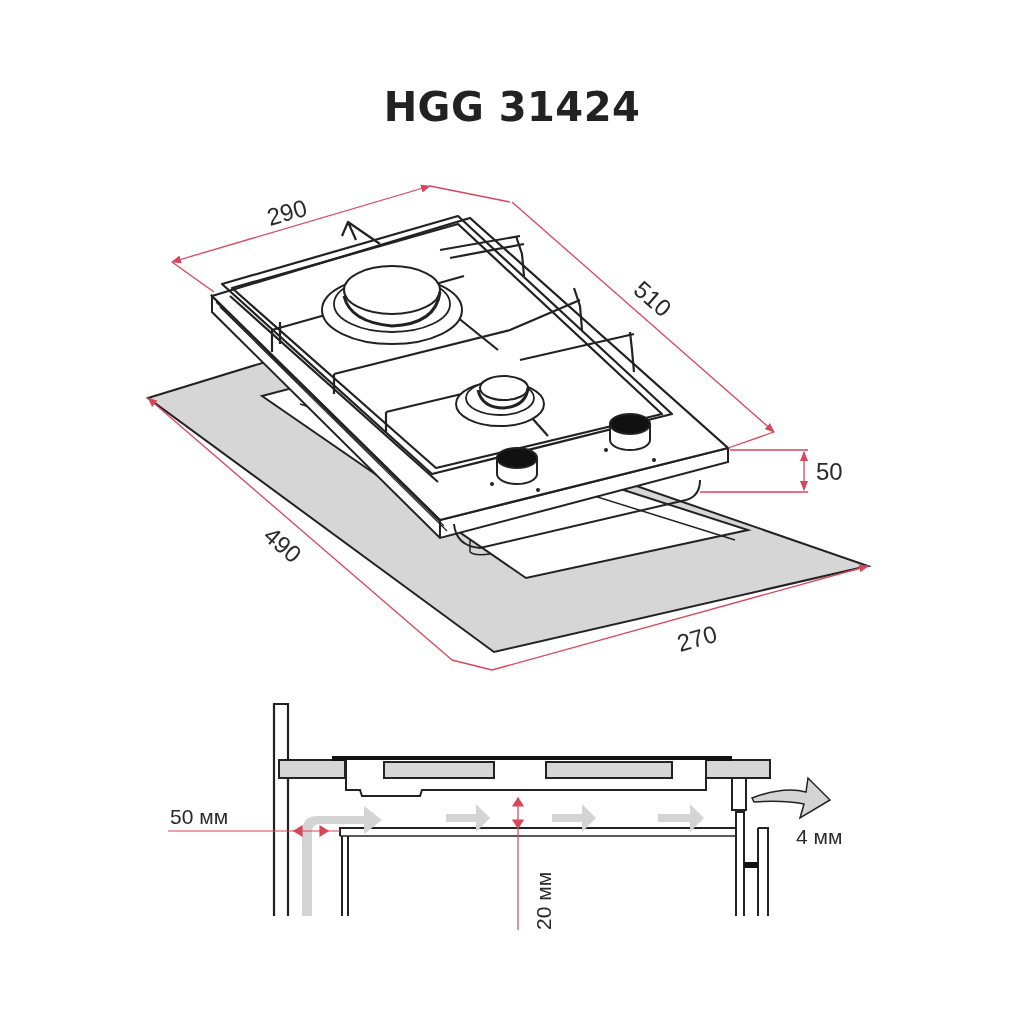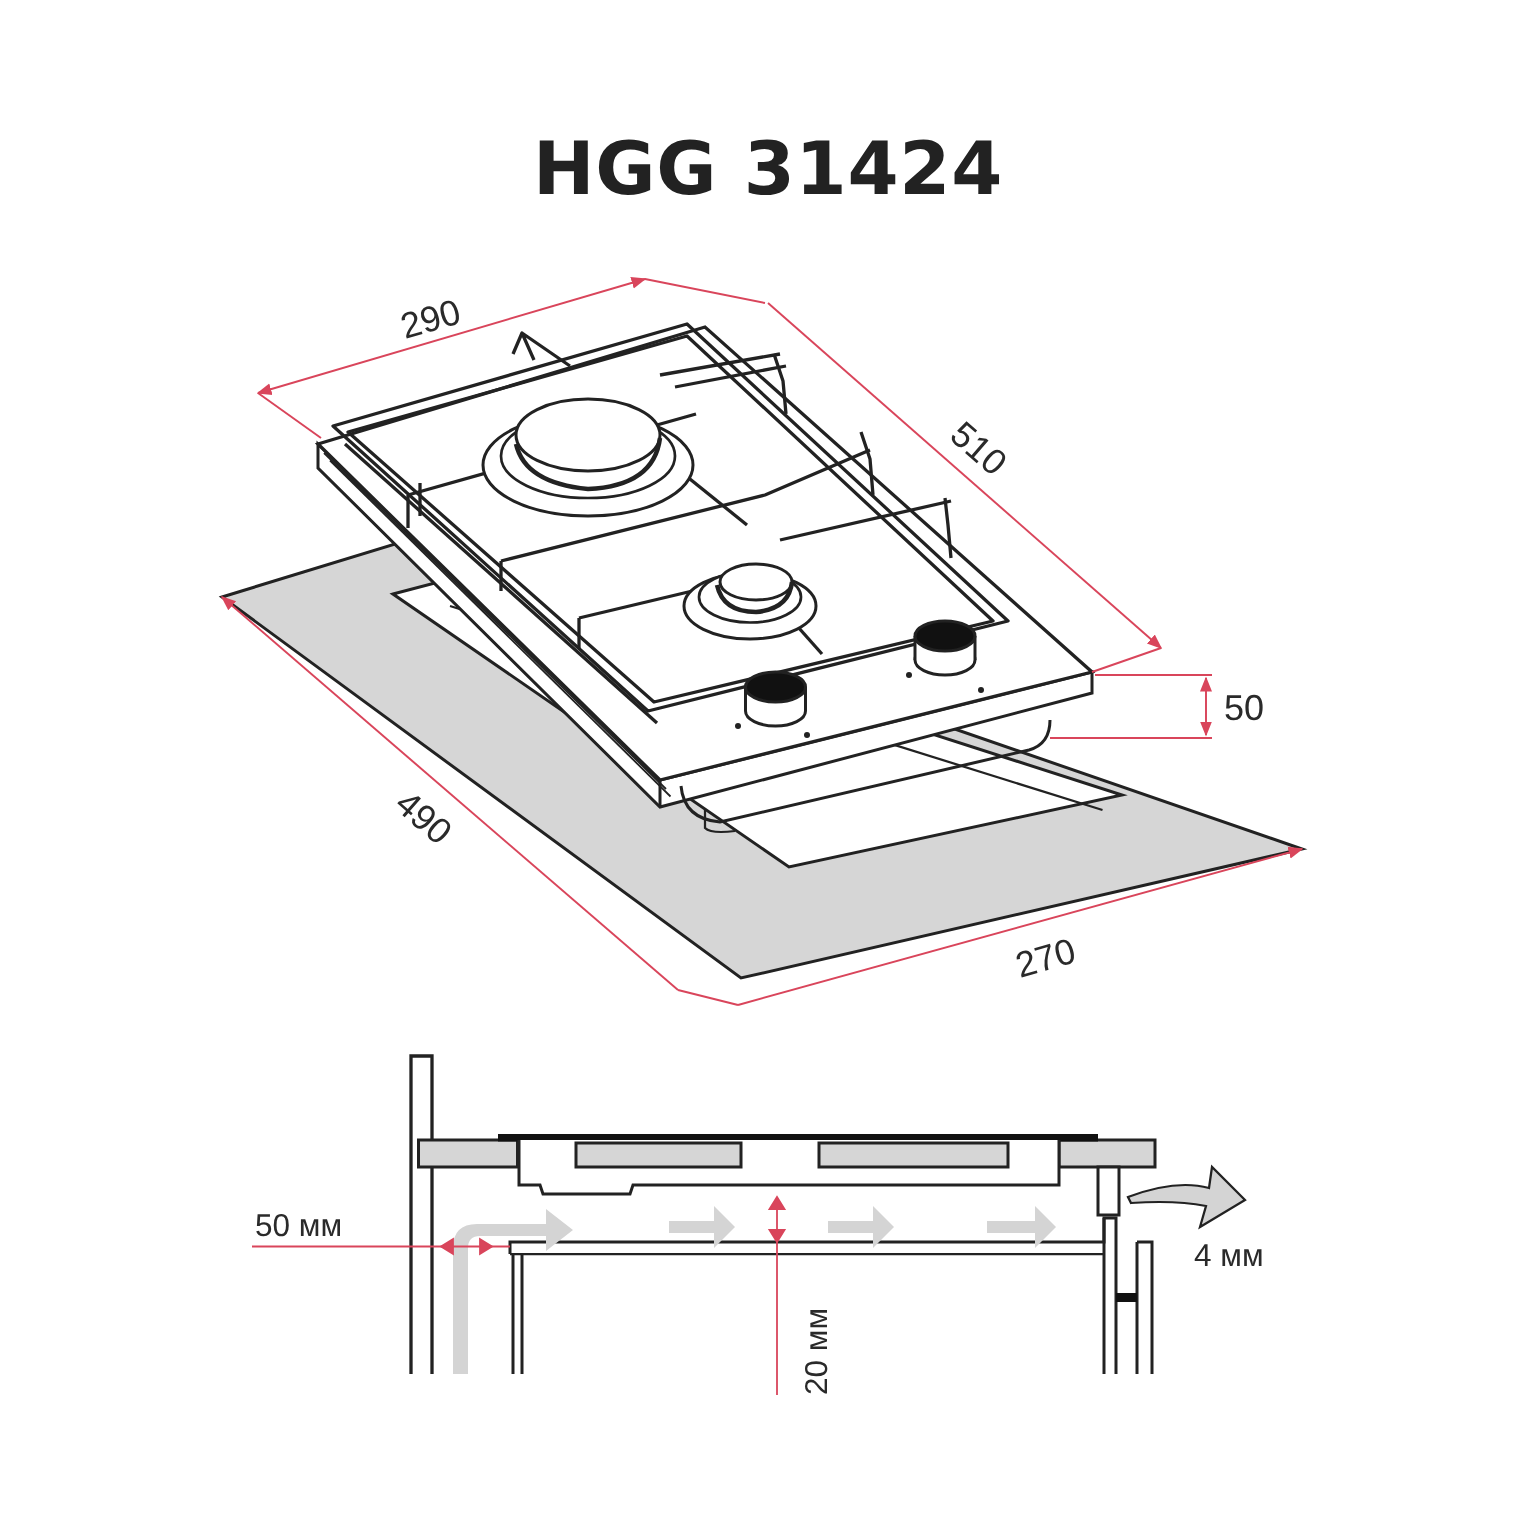--- a/index.html
+++ b/index.html
@@ -1,17 +1,17 @@
 <!DOCTYPE html>
 <html><head>
 <meta charset="utf-8">
 <style>
   html, body { margin:0; padding:0; background:#ffffff; }
   body { width:1024px; height:1024px; position:relative; overflow:hidden; font-family:"Liberation Sans", sans-serif; }
-  #title { position:absolute; left:0; top:84px; width:1024px; text-align:center; font-family:"DejaVu Sans", sans-serif; font-weight:bold; font-size:49px; color:#222222; letter-spacing:0.5px; }
+  #title { position:absolute; left:0; top:84px; width:1024px; text-align:center; font-family:"DejaVu Sans", sans-serif; font-weight:bold; font-size:40px; color:#222222; letter-spacing:0.5px; }
   svg { position:absolute; left:0; top:0; }
   .dim { font-family:"Liberation Sans", sans-serif; font-size:24px; fill:#2a2a2a; }
   .dim-sm { font-family:"Liberation Sans", sans-serif; font-size:21px; fill:#2a2a2a; }
 </style>
 </head>
 <body>
 
 <div id="title">HGG 31424</div>
 
 <svg width="1024" height="1024" viewBox="0 0 1024 1024">

